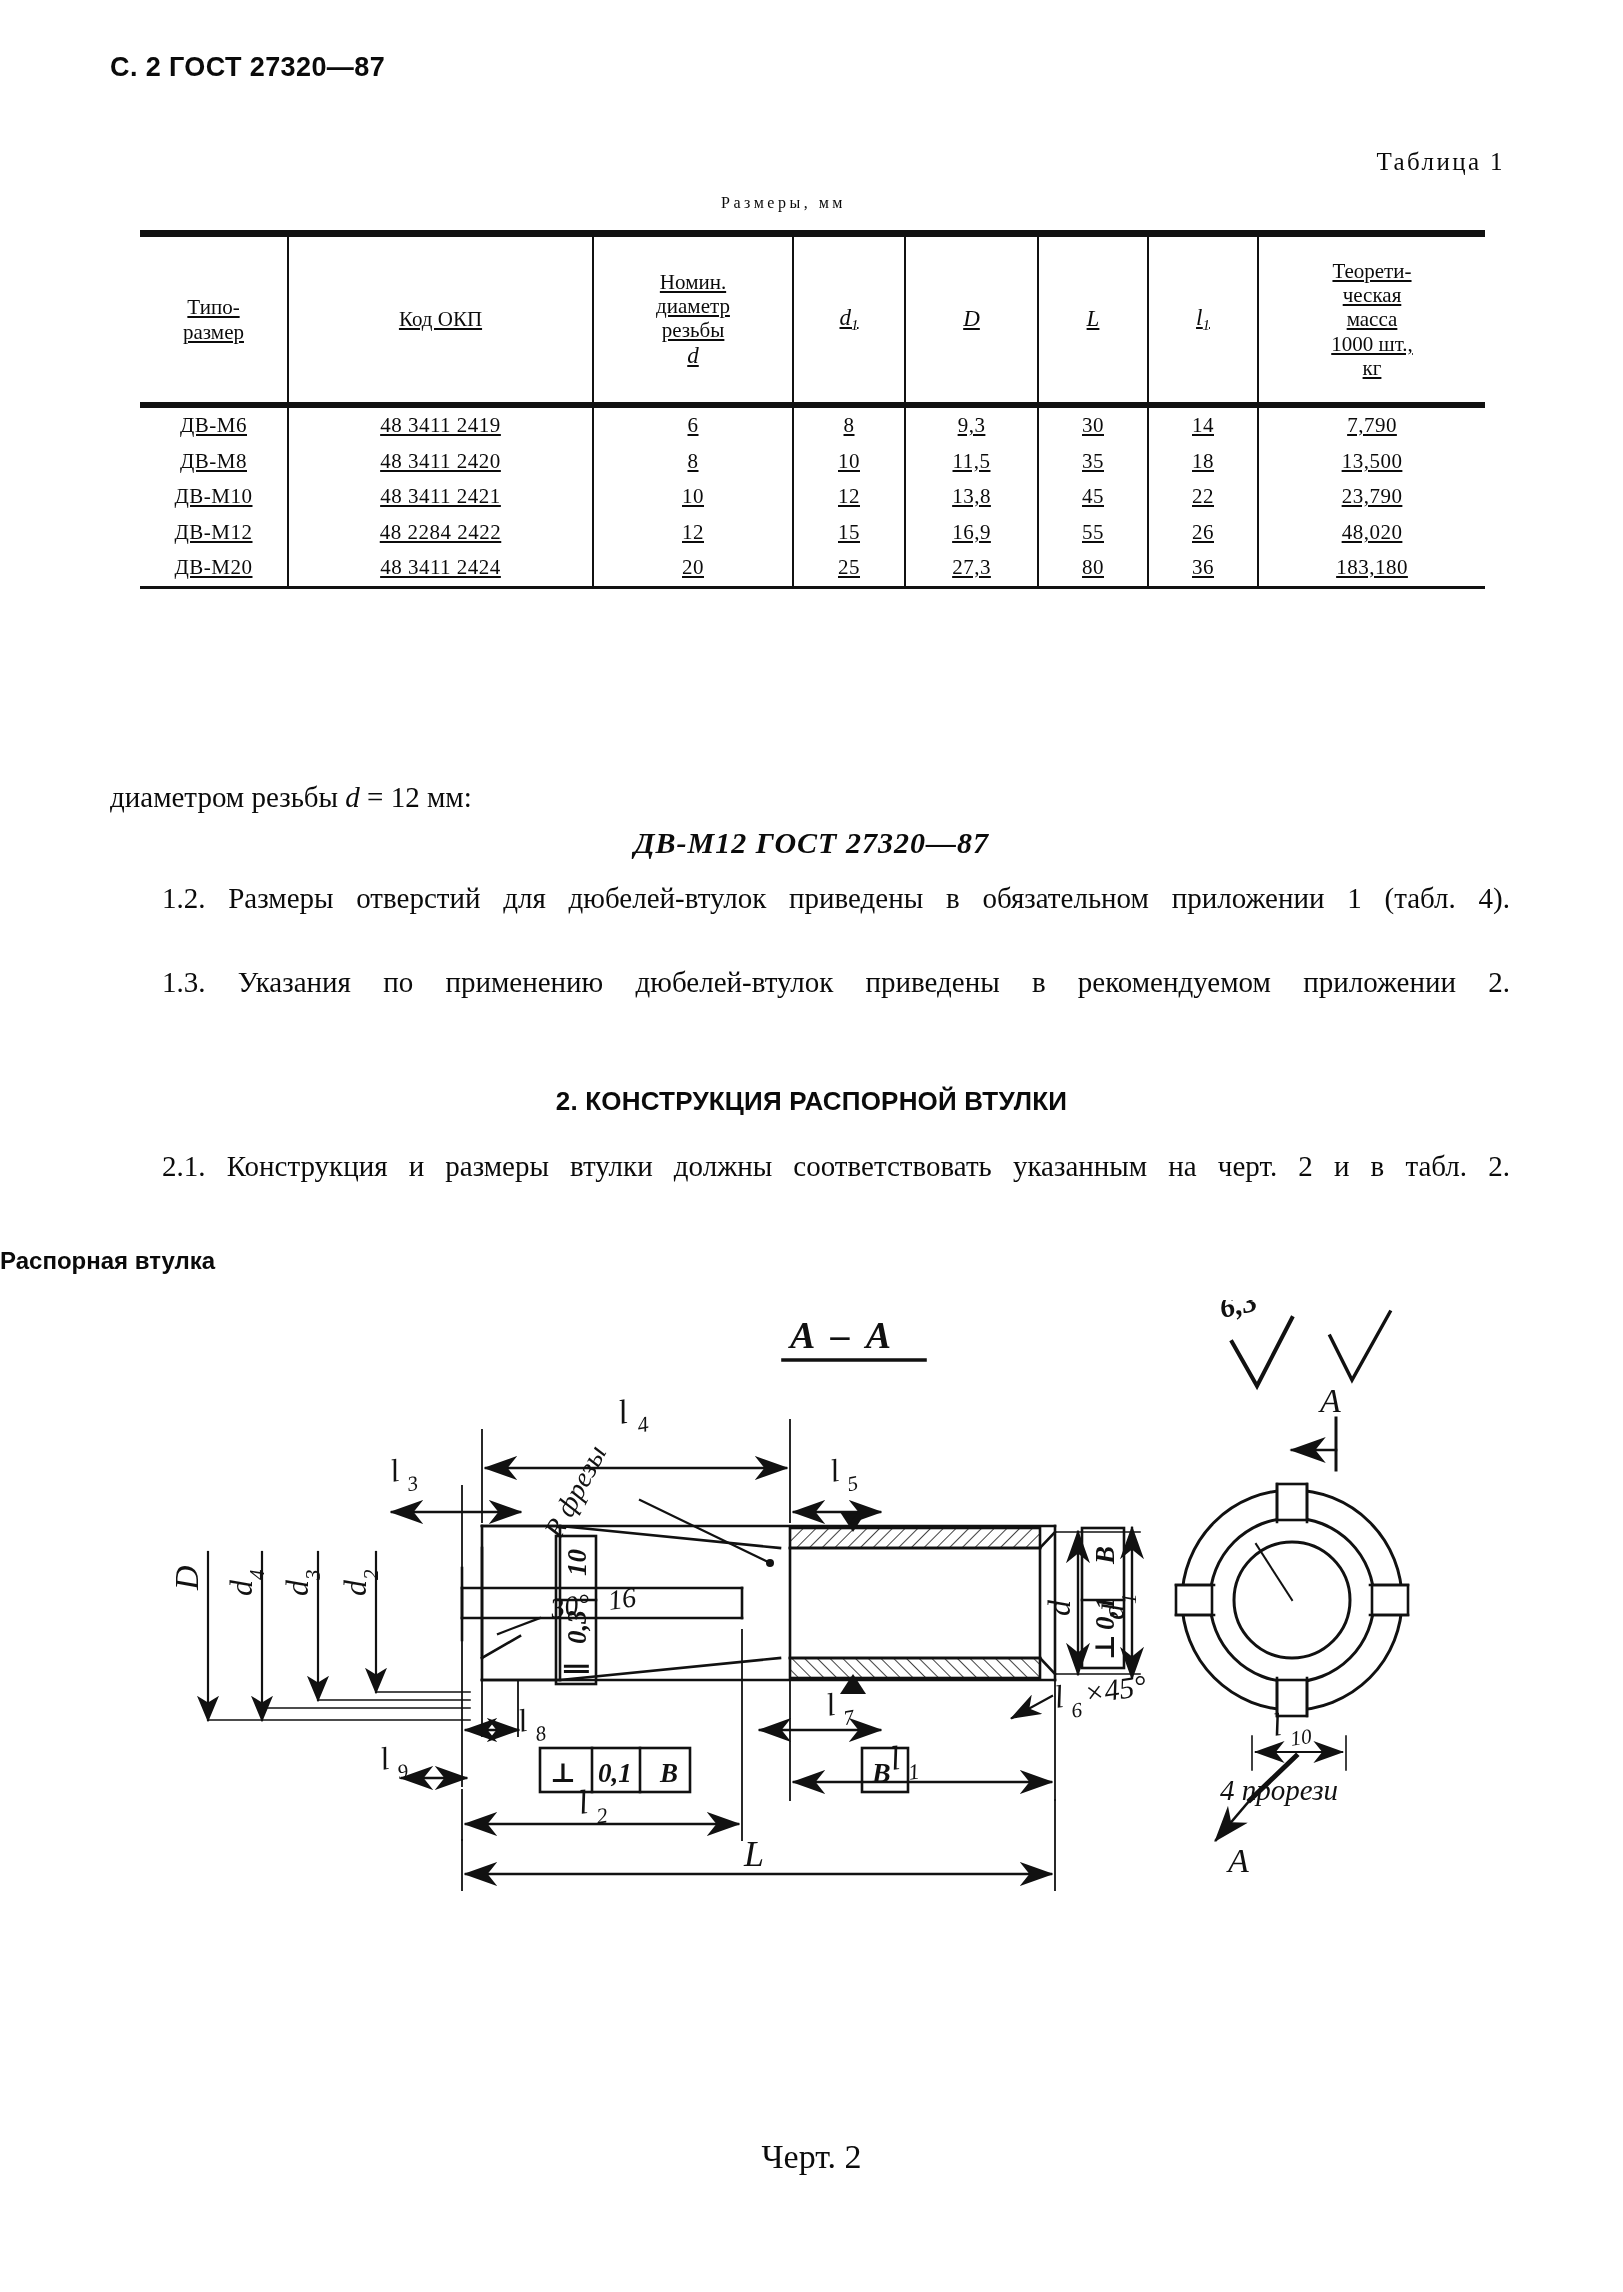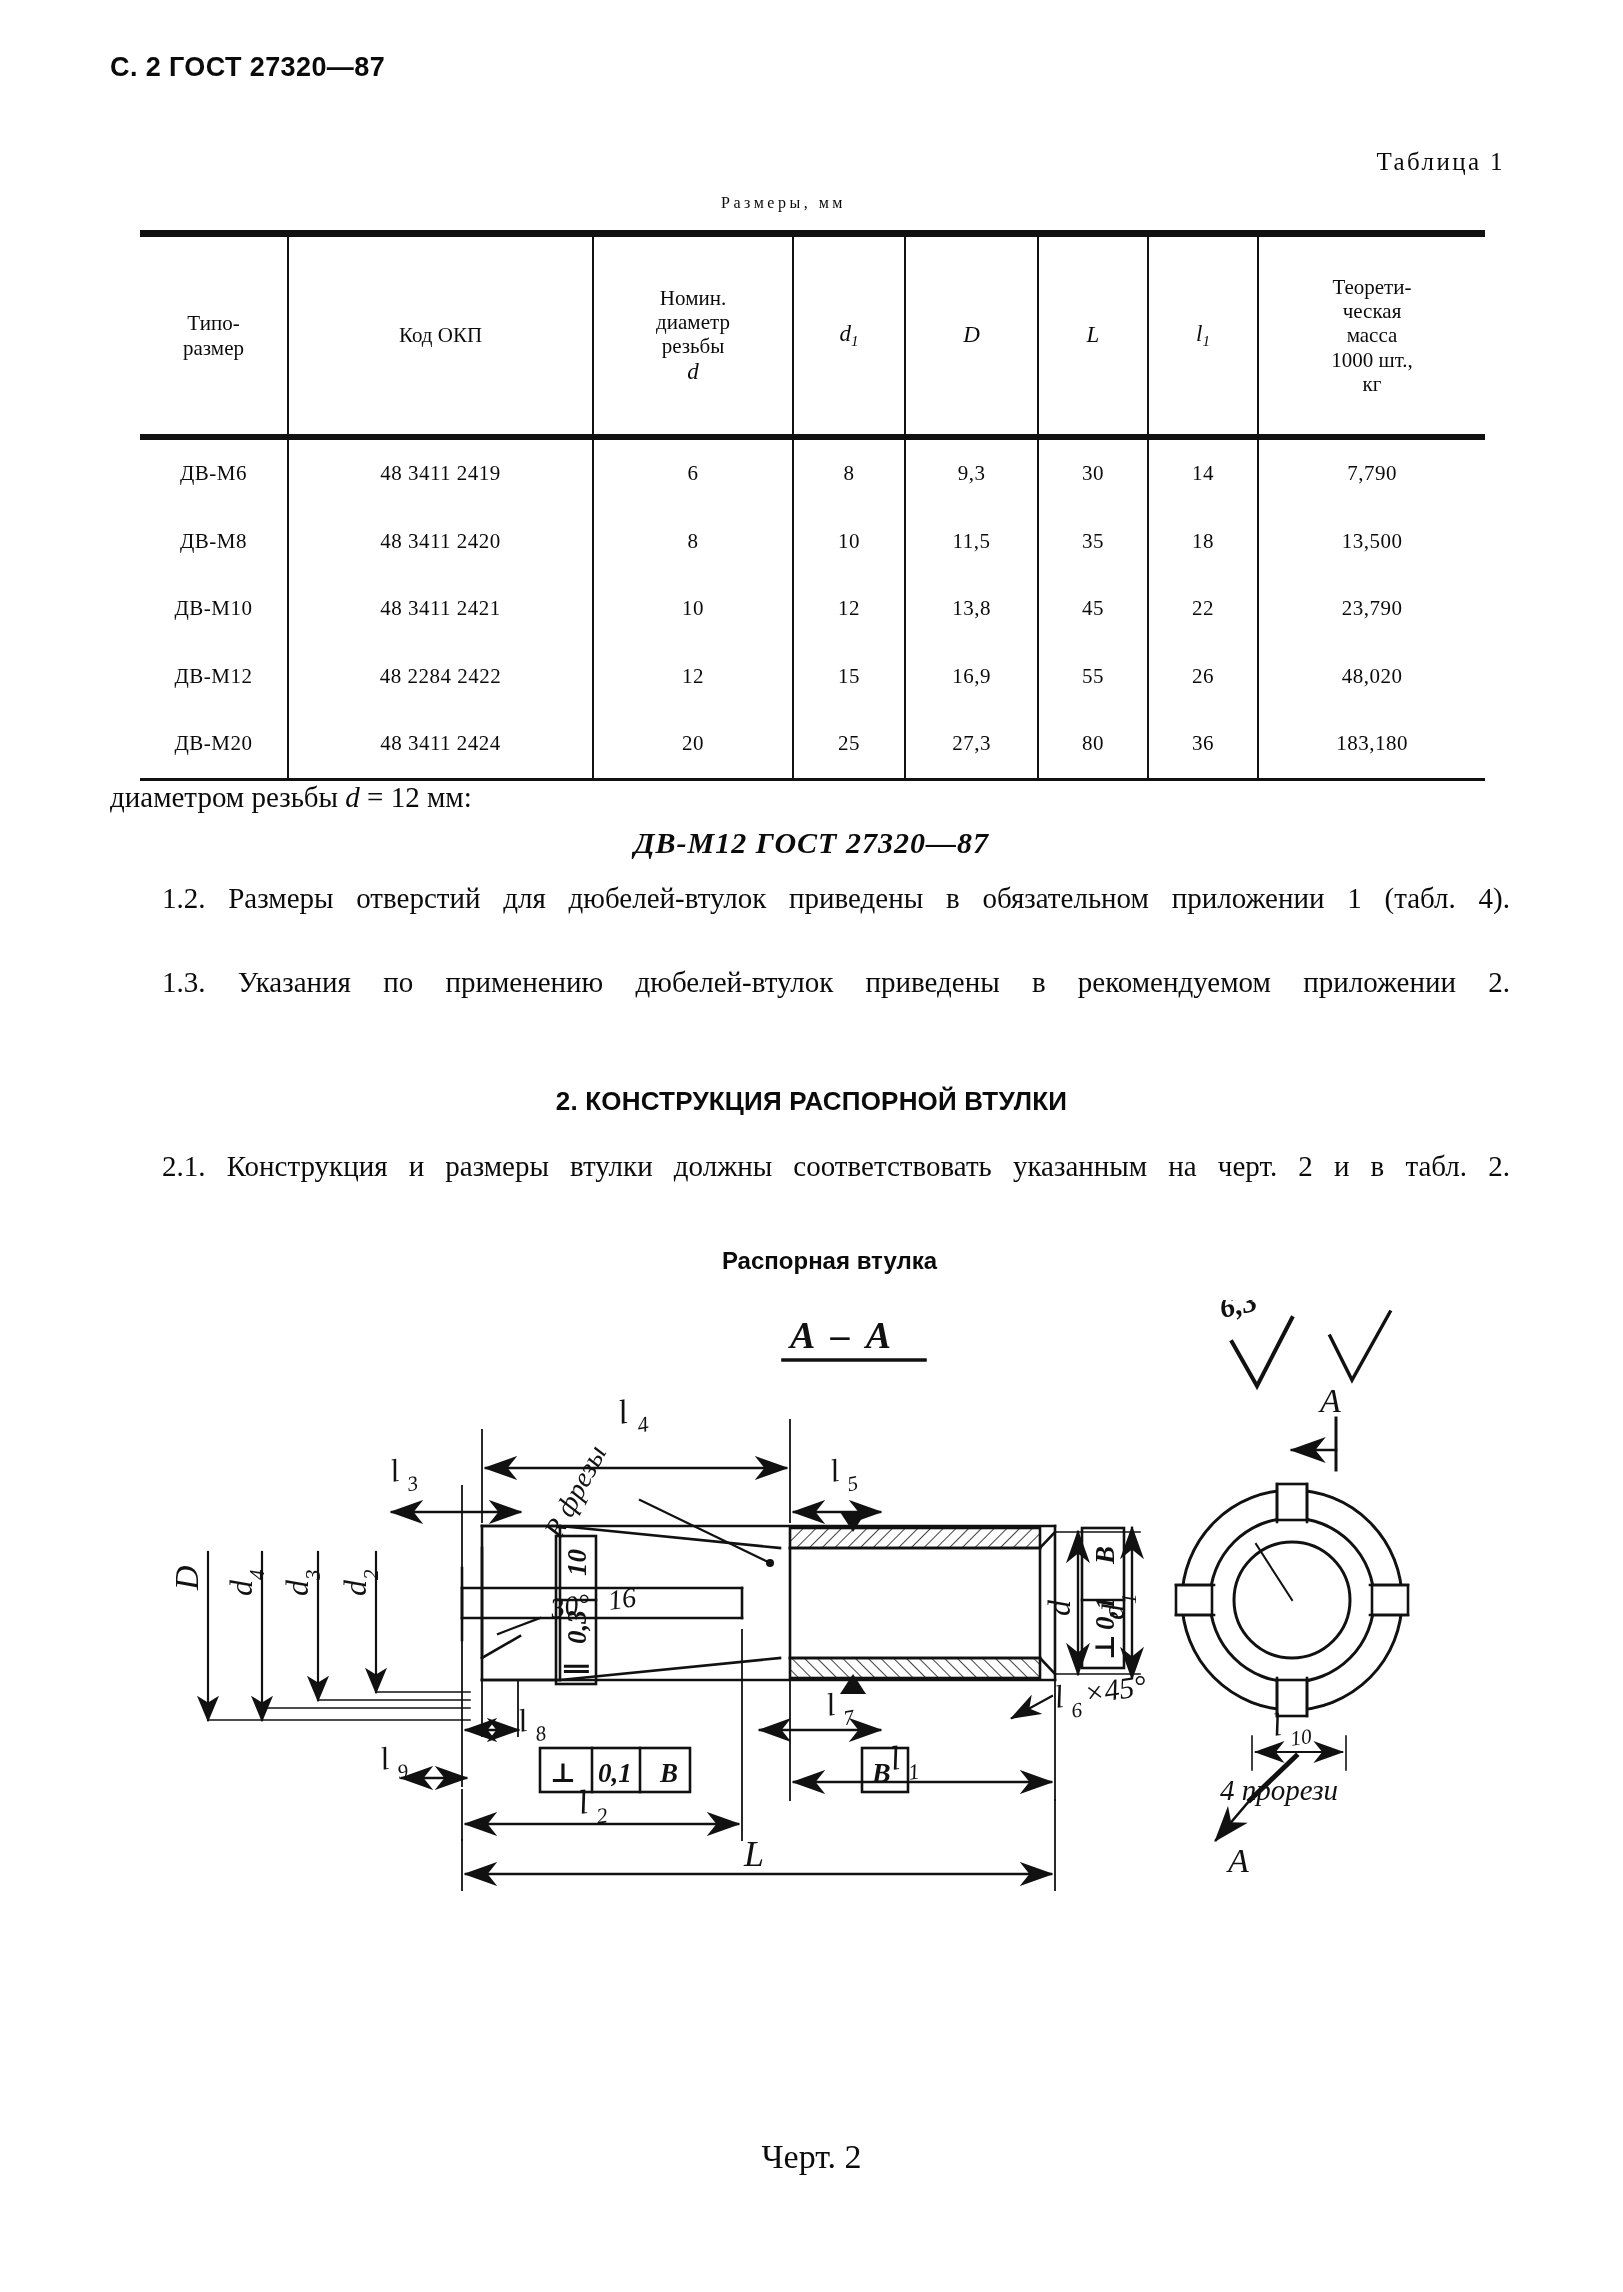--- a/index.html
+++ b/index.html
@@ -35,22 +35,23 @@
   }
   .rule-top{height:7px;background:#111;width:100%;}
   .rule-mid{height:6px;background:#111;width:100%;}
   .rule-bot{height:3px;background:#111;width:100%;}
 
   table.grid{
     border-collapse:collapse;width:100%;table-layout:fixed;
   }
   table.grid td,table.grid th{
     border-left:2px solid #111;
-    padding:16px;vertical-align:middle;text-align:center;
+    padding:0;vertical-align:middle;text-align:center;
     font-weight:400;
+    text-decoration:underline;
   }
   table.grid td:first-child,table.grid th:first-child{border-left:0;}
 
   thead th{
     height:165px;font-size:21px;line-height:1.16;
   }
   thead th .it{font-style:italic;font-size:23px;}
   thead th .sub{font-size:15px;vertical-align:sub;font-style:italic;}
 
   tbody td{
@@ -79,23 +80,23 @@
   .sect-h{
     position:absolute;left:0;right:0;text-align:center;
     font-family:"Liberation Sans","DejaVu Sans",sans-serif;
     font-weight:700;font-size:26px;letter-spacing:.2px;
   }
   .desig{
     position:absolute;left:0;right:0;text-align:center;
     font-style:italic;font-weight:600;font-size:30px;letter-spacing:1px;
   }
   .fig-cap{
-    position:absolute;left:0;right:0;text-align:center;
+    position:absolute;left:0;right:0;text-align:left;
     font-family:"Liberation Sans","DejaVu Sans",sans-serif;
-    font-weight:700;font-size:24px;margin-left:36px;
+    font-weight:700;font-size:24px;
   }
   .fig-num{
     position:absolute;left:0;right:0;text-align:center;
     font-size:34px;
   }
 
   
   .drawing{position:absolute;left:0;top:1300px;width:1623px;height:900px;}
   .drawing svg{display:block;}
 </style>

